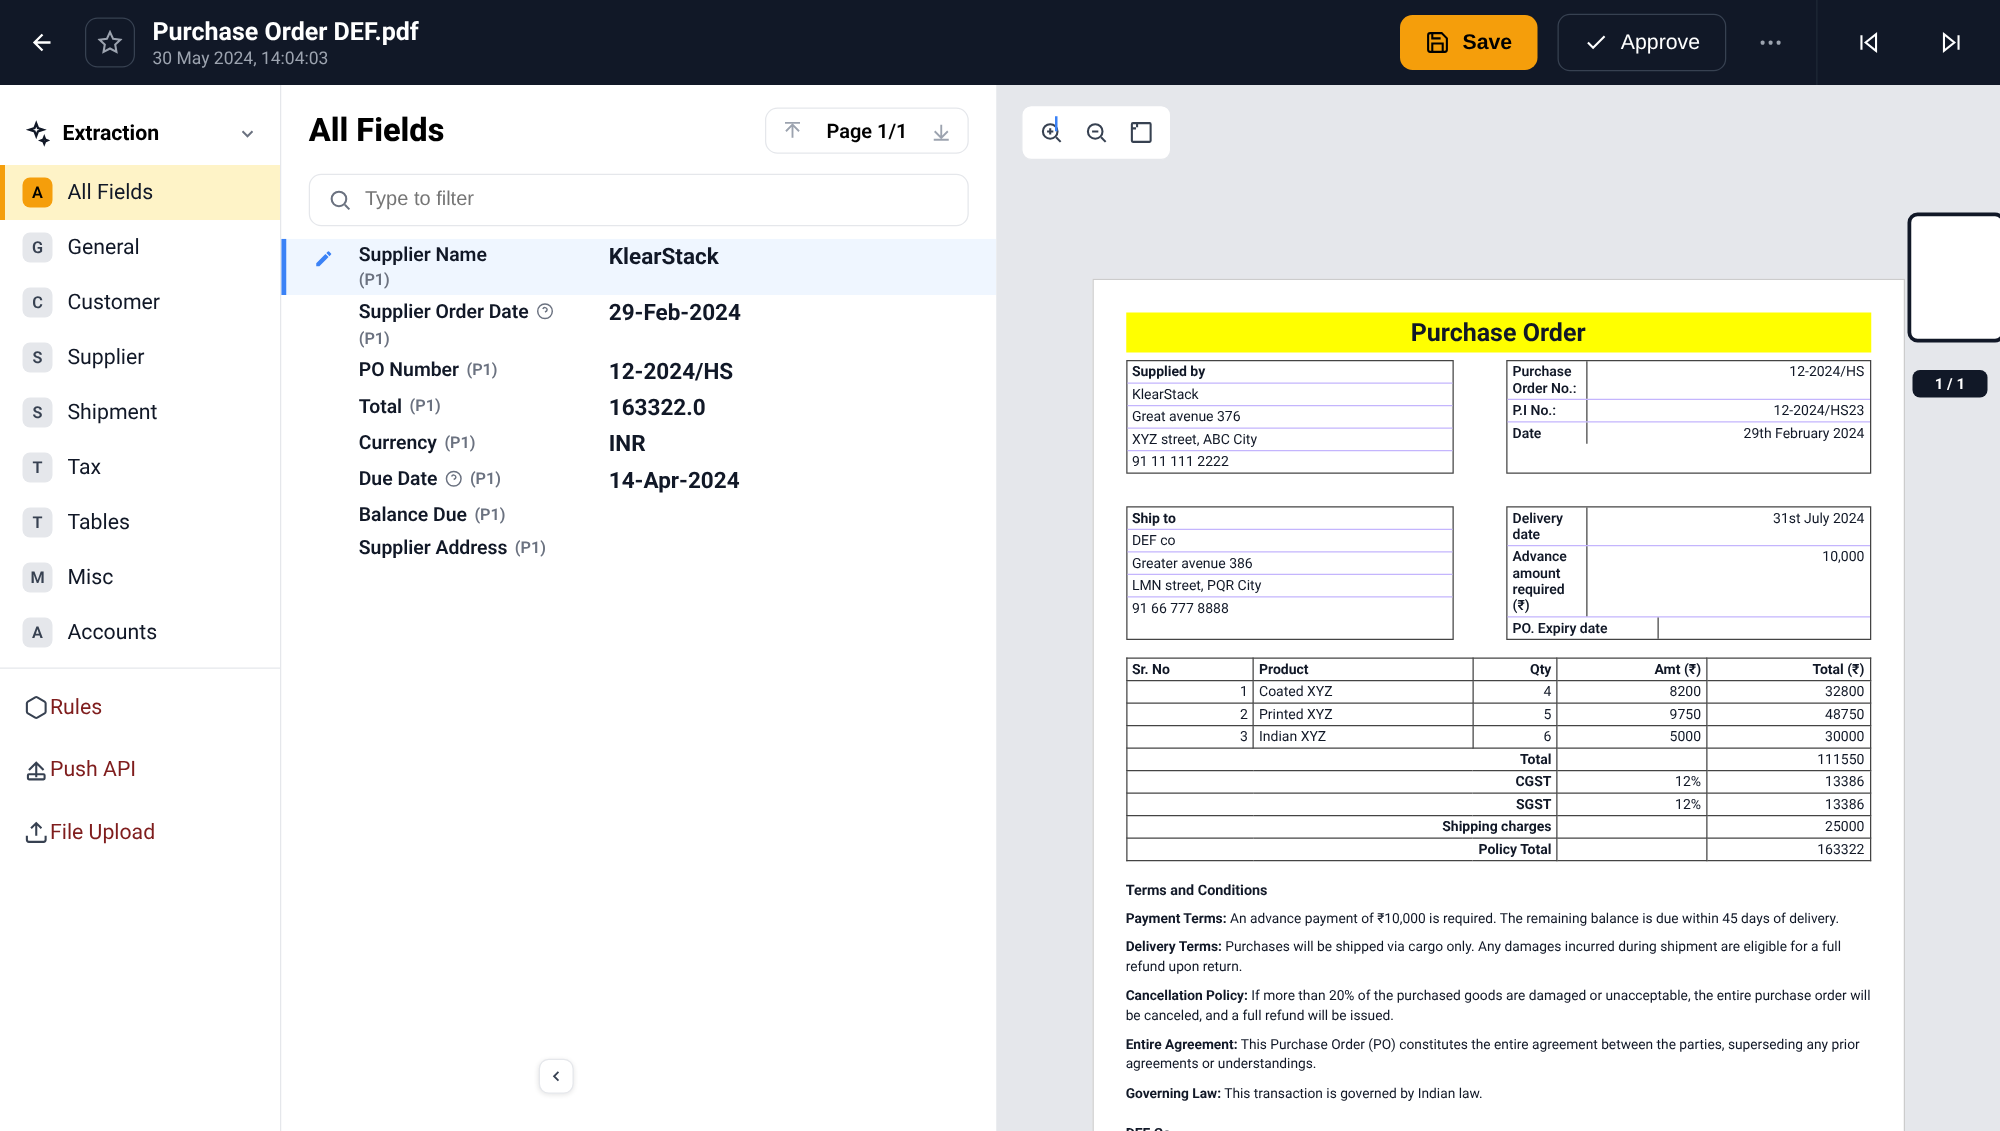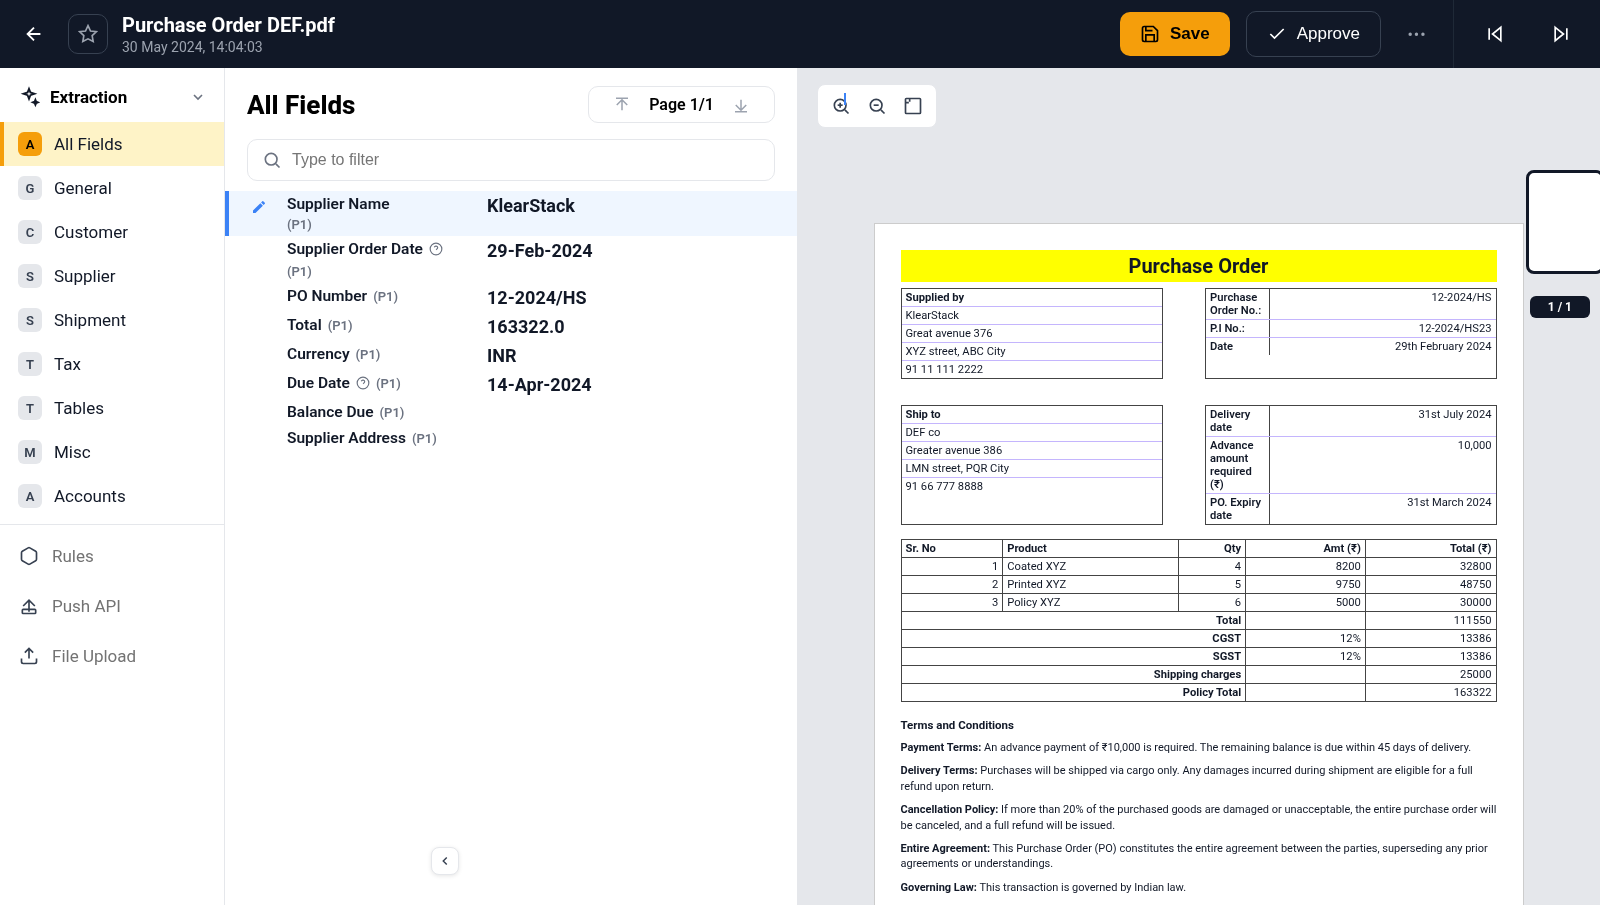--- a/index.html
+++ b/index.html
@@ -17,36 +17,36 @@
 .save-btn { background: #f59e0b; color: #000; border-radius: 10px; padding: 12px 20px; display: flex; align-items: center; gap: 10px; font-size: 17px; font-weight: 600; cursor: pointer; border: none; }
 .approve-btn { background: transparent; border: 1px solid #374151; color: #fff; border-radius: 10px; padding: 12px 20px; display: flex; align-items: center; gap: 10px; font-size: 17px; font-weight: 500; cursor: pointer; }
 .more-btn { width: 40px; height: 40px; display: flex; align-items: center; justify-content: center; cursor: pointer; color: #9ca3af; letter-spacing: 1px; }
 .divider-v { width: 1px; height: 68px; background: #1f2937; }
 .nav-btn { width: 50px; height: 40px; display: flex; align-items: center; justify-content: center; cursor: pointer; }
 
 
 .body { display: flex; height: calc(905px - 68px); }
 
 
-.sidebar { width: 225px; border-right: 1px solid #e5e7eb; display: flex; flex-direction: column; padding-top: 4px; }
+.sidebar { width: 225px; border-right: 1px solid #e5e7eb; display: flex; flex-direction: column; padding-top: 14px; }
 .extraction-header { display: flex; align-items: center; gap: 10px; padding: 14px 18px; font-size: 17px; font-weight: 700; cursor: pointer;}
 .extraction-header .chev { margin-left: auto; color: #6b7280; }
 .side-item { display: flex; align-items: center; gap: 12px; padding: 10px 14px; cursor: pointer; font-size: 17px; color: #111827; border-left: 4px solid transparent; }
 .side-item.active { background: #fef3c7; border-left-color: #f59e0b; }
 .side-badge { width: 24px; height: 24px; border-radius: 6px; background: #e5e7eb; color: #374151; font-size: 13px; font-weight: 600; display: flex; align-items: center; justify-content: center; }
 .side-item.active .side-badge { background: #f59e0b; color: #000; }
 .side-sep { height: 1px; background: #e5e7eb; margin: 6px 0; }
-.side-item2 { display: flex; align-items: center; gap: 12px; padding: 14px 18px; cursor: pointer; font-size: 17px; color: #737373; }
+.side-item2 { display: flex; align-items: center; padding: 14px 18px; cursor: pointer; font-size: 17px; color: #7f1d1d; }
 .side-icon { width: 22px; height: 22px; display: flex; align-items: center; justify-content: center; color: #374151; }
 
 
 .midpanel { width: 572px; display: flex; flex-direction: column; position: relative; }
 .mid-head { display: flex; align-items: center; justify-content: space-between; padding: 18px 22px 10px 22px; }
 .mid-title { font-size: 26px; font-weight: 800; }
-.page-box { border: 1px solid #e5e7eb; border-radius: 10px; display: flex; align-items: center; padding: 8px 24px; gap: 18px; font-size: 16px; font-weight: 600; }
+.page-box { border: 1px solid #e5e7eb; border-radius: 10px; display: flex; align-items: center; padding: 8px 12px; gap: 18px; font-size: 16px; font-weight: 600; }
 .page-box .icon-btn { color: #9ca3af; cursor: pointer; }
 .filter-box { margin: 6px 22px 10px 22px; border: 1px solid #e5e7eb; border-radius: 10px; display: flex; align-items: center; padding: 10px 14px; gap: 10px; }
 .filter-box input { border: none; outline: none; font-size: 16px; flex: 1; }
 .filter-box .search-icon { color: #6b7280; }
 .field-list { overflow-y: hidden; flex: 1; }
 .field-row { border-left: 4px solid transparent; padding: 4px 22px; display: flex; align-items: flex-start; gap: 20px; cursor: pointer; }
 .field-row.active { background: #eff6ff; border-left-color: #3b82f6; }
 .field-label-block { width: 180px; display: flex; flex-direction: column; gap: 4px; }
 .field-label-line { display: flex; align-items: center; gap: 6px; font-size: 15.5px; color: #111827; font-weight: 600; flex-wrap: wrap; }
 .field-pmark { font-size: 13px; color: #6b7280; font-weight: 600; }
@@ -440,21 +440,20 @@
             <div class="doc-box-row">
               <div class="doc-box-cell doc-box-left" style="flex:0.4">Delivery date</div>
               <div class="doc-box-cell doc-box-right">31st July 2024</div>
             </div>
             <div class="doc-box-row">
               <div class="doc-box-cell doc-box-left" style="flex:0.4">Advance amount required (₹)</div>
               <div class="doc-box-cell doc-box-right">10,000</div>
             </div>
             <div class="doc-box-row">
               <div class="doc-box-cell doc-box-left" style="flex:0.4">PO. Expiry date</div>
-              <div class="doc-box-cell doc-box-right">31st March 2024</div>
             </div>
           </div>
       </div>
 
       <table class="doc-table">
         <thead>
             <tr id="items-head">
               <th>Sr. No</th>
               <th>Product</th>
               <th class="num">Qty</th>
@@ -472,21 +471,21 @@
             </tr>
             <tr>
               <td class="num">2</td>
               <td>Printed XYZ</td>
               <td class="num">5</td>
               <td class="num">9750</td>
               <td class="num">48750</td>
             </tr>
             <tr>
               <td class="num">3</td>
-              <td>Policy XYZ</td>
+              <td>Indian XYZ</td>
               <td class="num">6</td>
               <td class="num">5000</td>
               <td class="num">30000</td>
             </tr>
             <tr>
               <td colspan="3" class="num" style="font-weight:700">Total</td>
               <td class="num"></td>
               <td class="num">111550</td>
             </tr>
             <tr>

